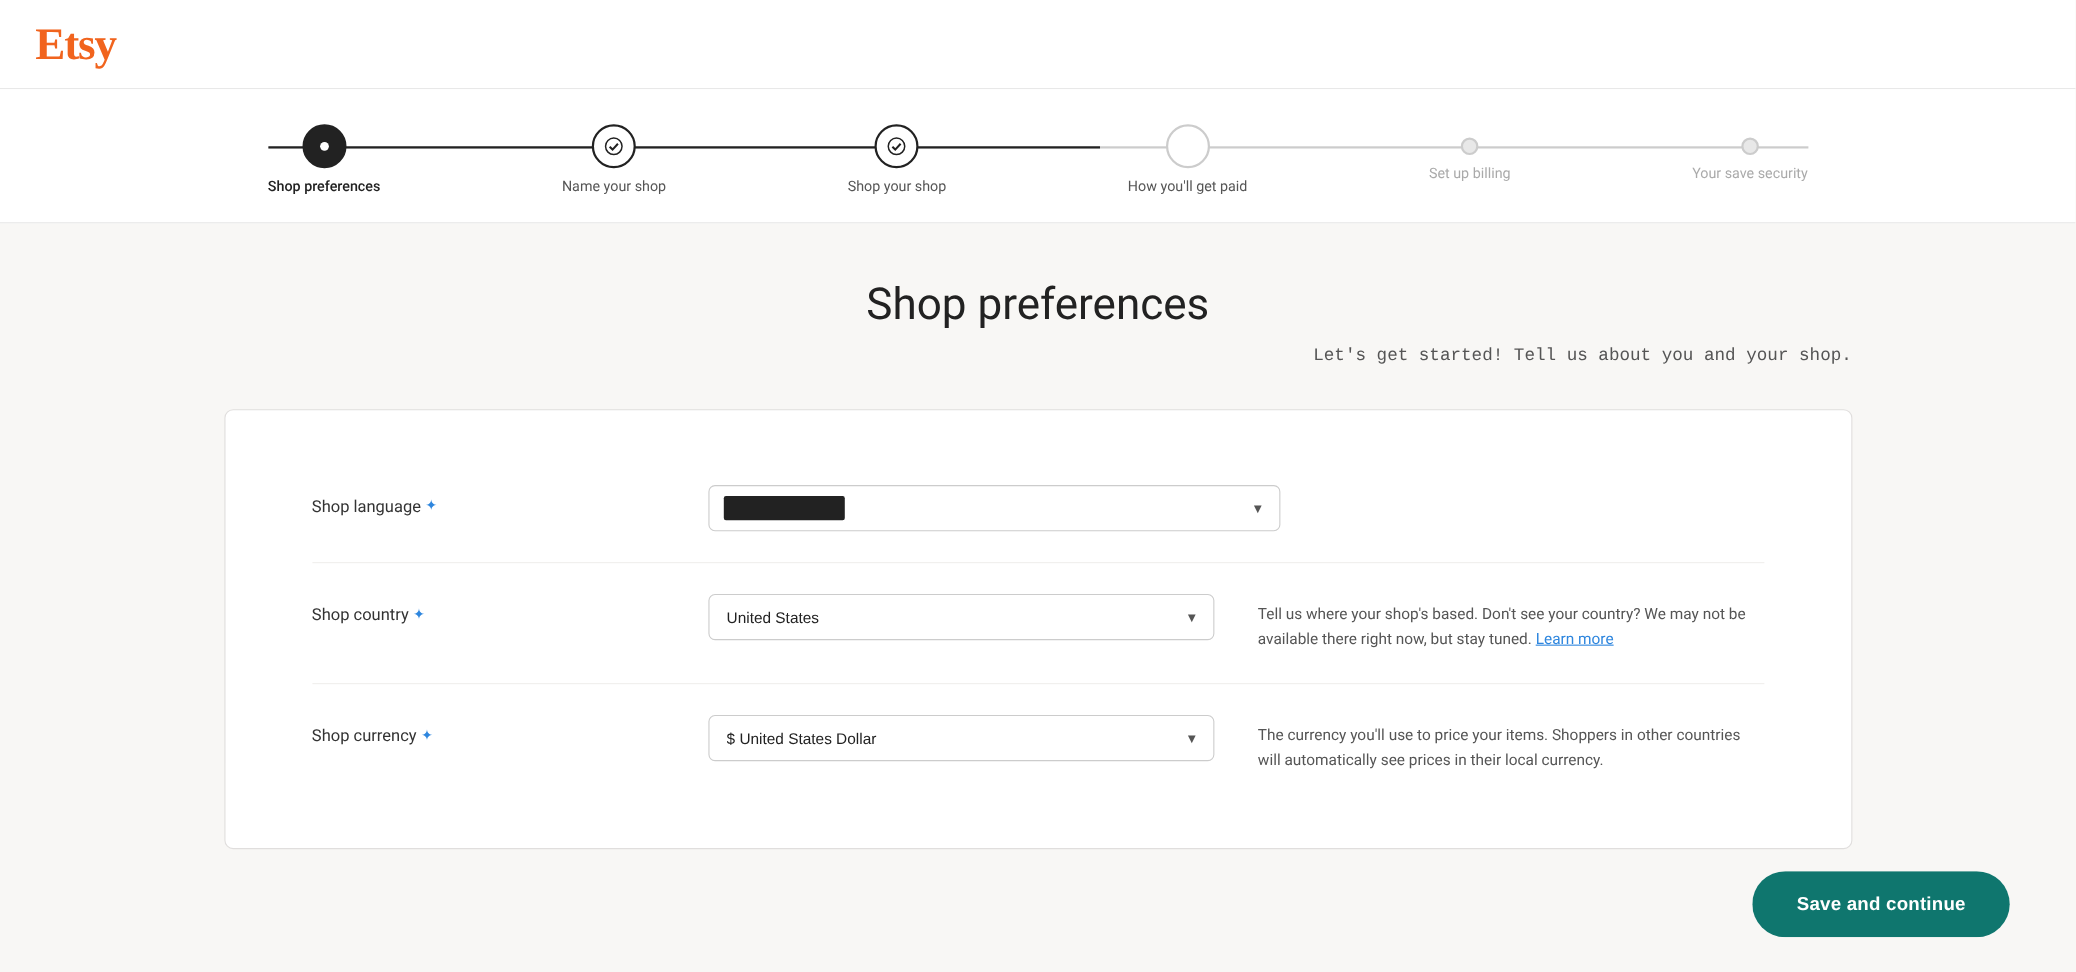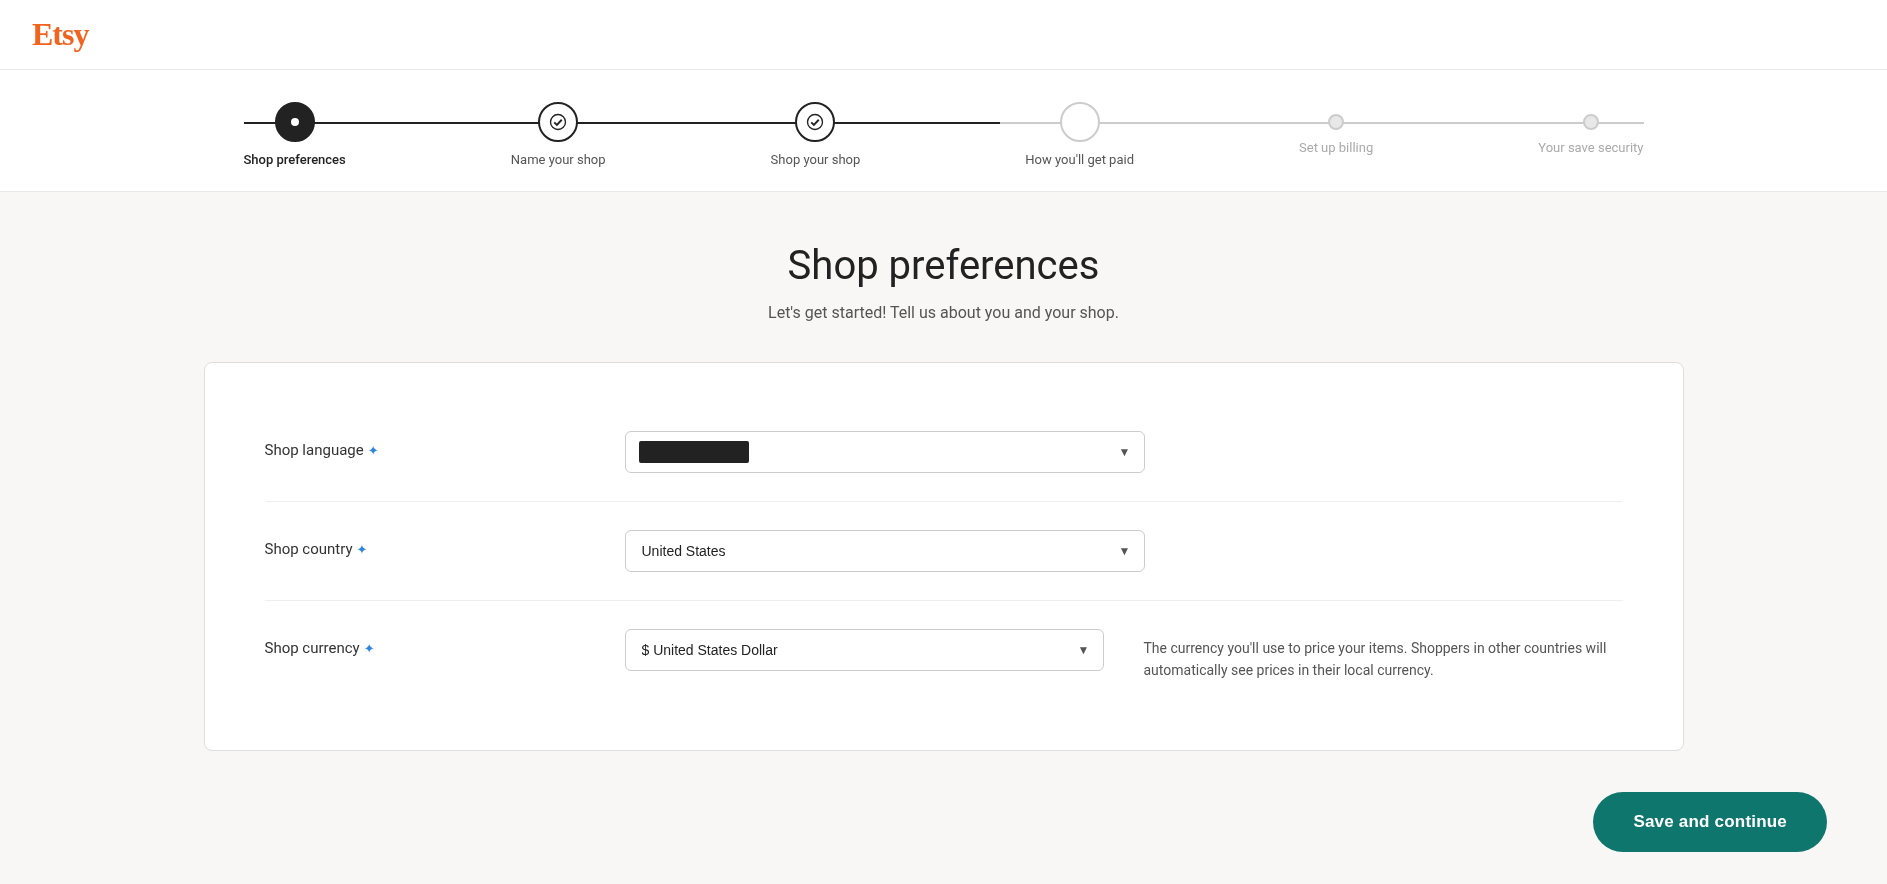--- a/index.html
+++ b/index.html
@@ -8,21 +8,21 @@
       background: #f8f7f5;
       min-height: 884px;
       color: #222;
     }
     header {
       background: #fff;
       padding: 16px 32px;
       border-bottom: 1px solid #e8e8e8;
     }
     .logo {
-      font-size: 32px;
+      font-size: 41px;
       font-weight: bold;
       color: #f1641e;
       font-family: Georgia, serif;
       letter-spacing: -1px;
     }
     .progress-section {
       background: #fff;
       padding: 32px 60px 24px;
       border-bottom: 1px solid #e8e8e8;
     }
@@ -107,30 +107,31 @@
       padding: 50px 60px 80px;
     }
     .page-title {
       text-align: center;
       font-size: 40px;
       font-weight: 400;
       color: #222;
       margin-bottom: 14px;
     }
     .page-subtitle {
-      text-align: center;
+      text-align: right;
       font-size: 16px;
       color: #555;
       margin-bottom: 40px;
+      font-family: Liberation Mono, monospace;
     }
     .form-card {
       background: #fff;
       border: 1px solid #e0dedd;
       border-radius: 8px;
-      padding: 40px 60px;
+      padding: 40px 79px;
     }
     .form-row {
       display: flex;
       align-items: flex-start;
       padding: 28px 0;
       border-bottom: 1px solid #f0efed;
       gap: 40px;
     }
     .form-row:last-child {
       border-bottom: none;
@@ -301,20 +302,25 @@
         </label>
       </div>
       <div class="form-center">
         <div class="select-wrapper">
           <select class="form-select">
             <option value="us">United States</option>
           </select>
           <span class="select-arrow">▼</span>
         </div>
       </div>
+      <div class="form-right">
+        <span>Tell us where your shop's based. Don't see your country? We may not be available there right now, but stay tuned.</span>
+        <span> </span>
+        <a class="learn-more" href="#">Learn more</a>
+      </div>
     </div>
 
     <div class="form-row">
       <div class="form-left">
         <label class="field-label">
           <span>Shop currency</span>
           <span class="required-star">✦</span>
         </label>
       </div>
       <div class="form-center">

